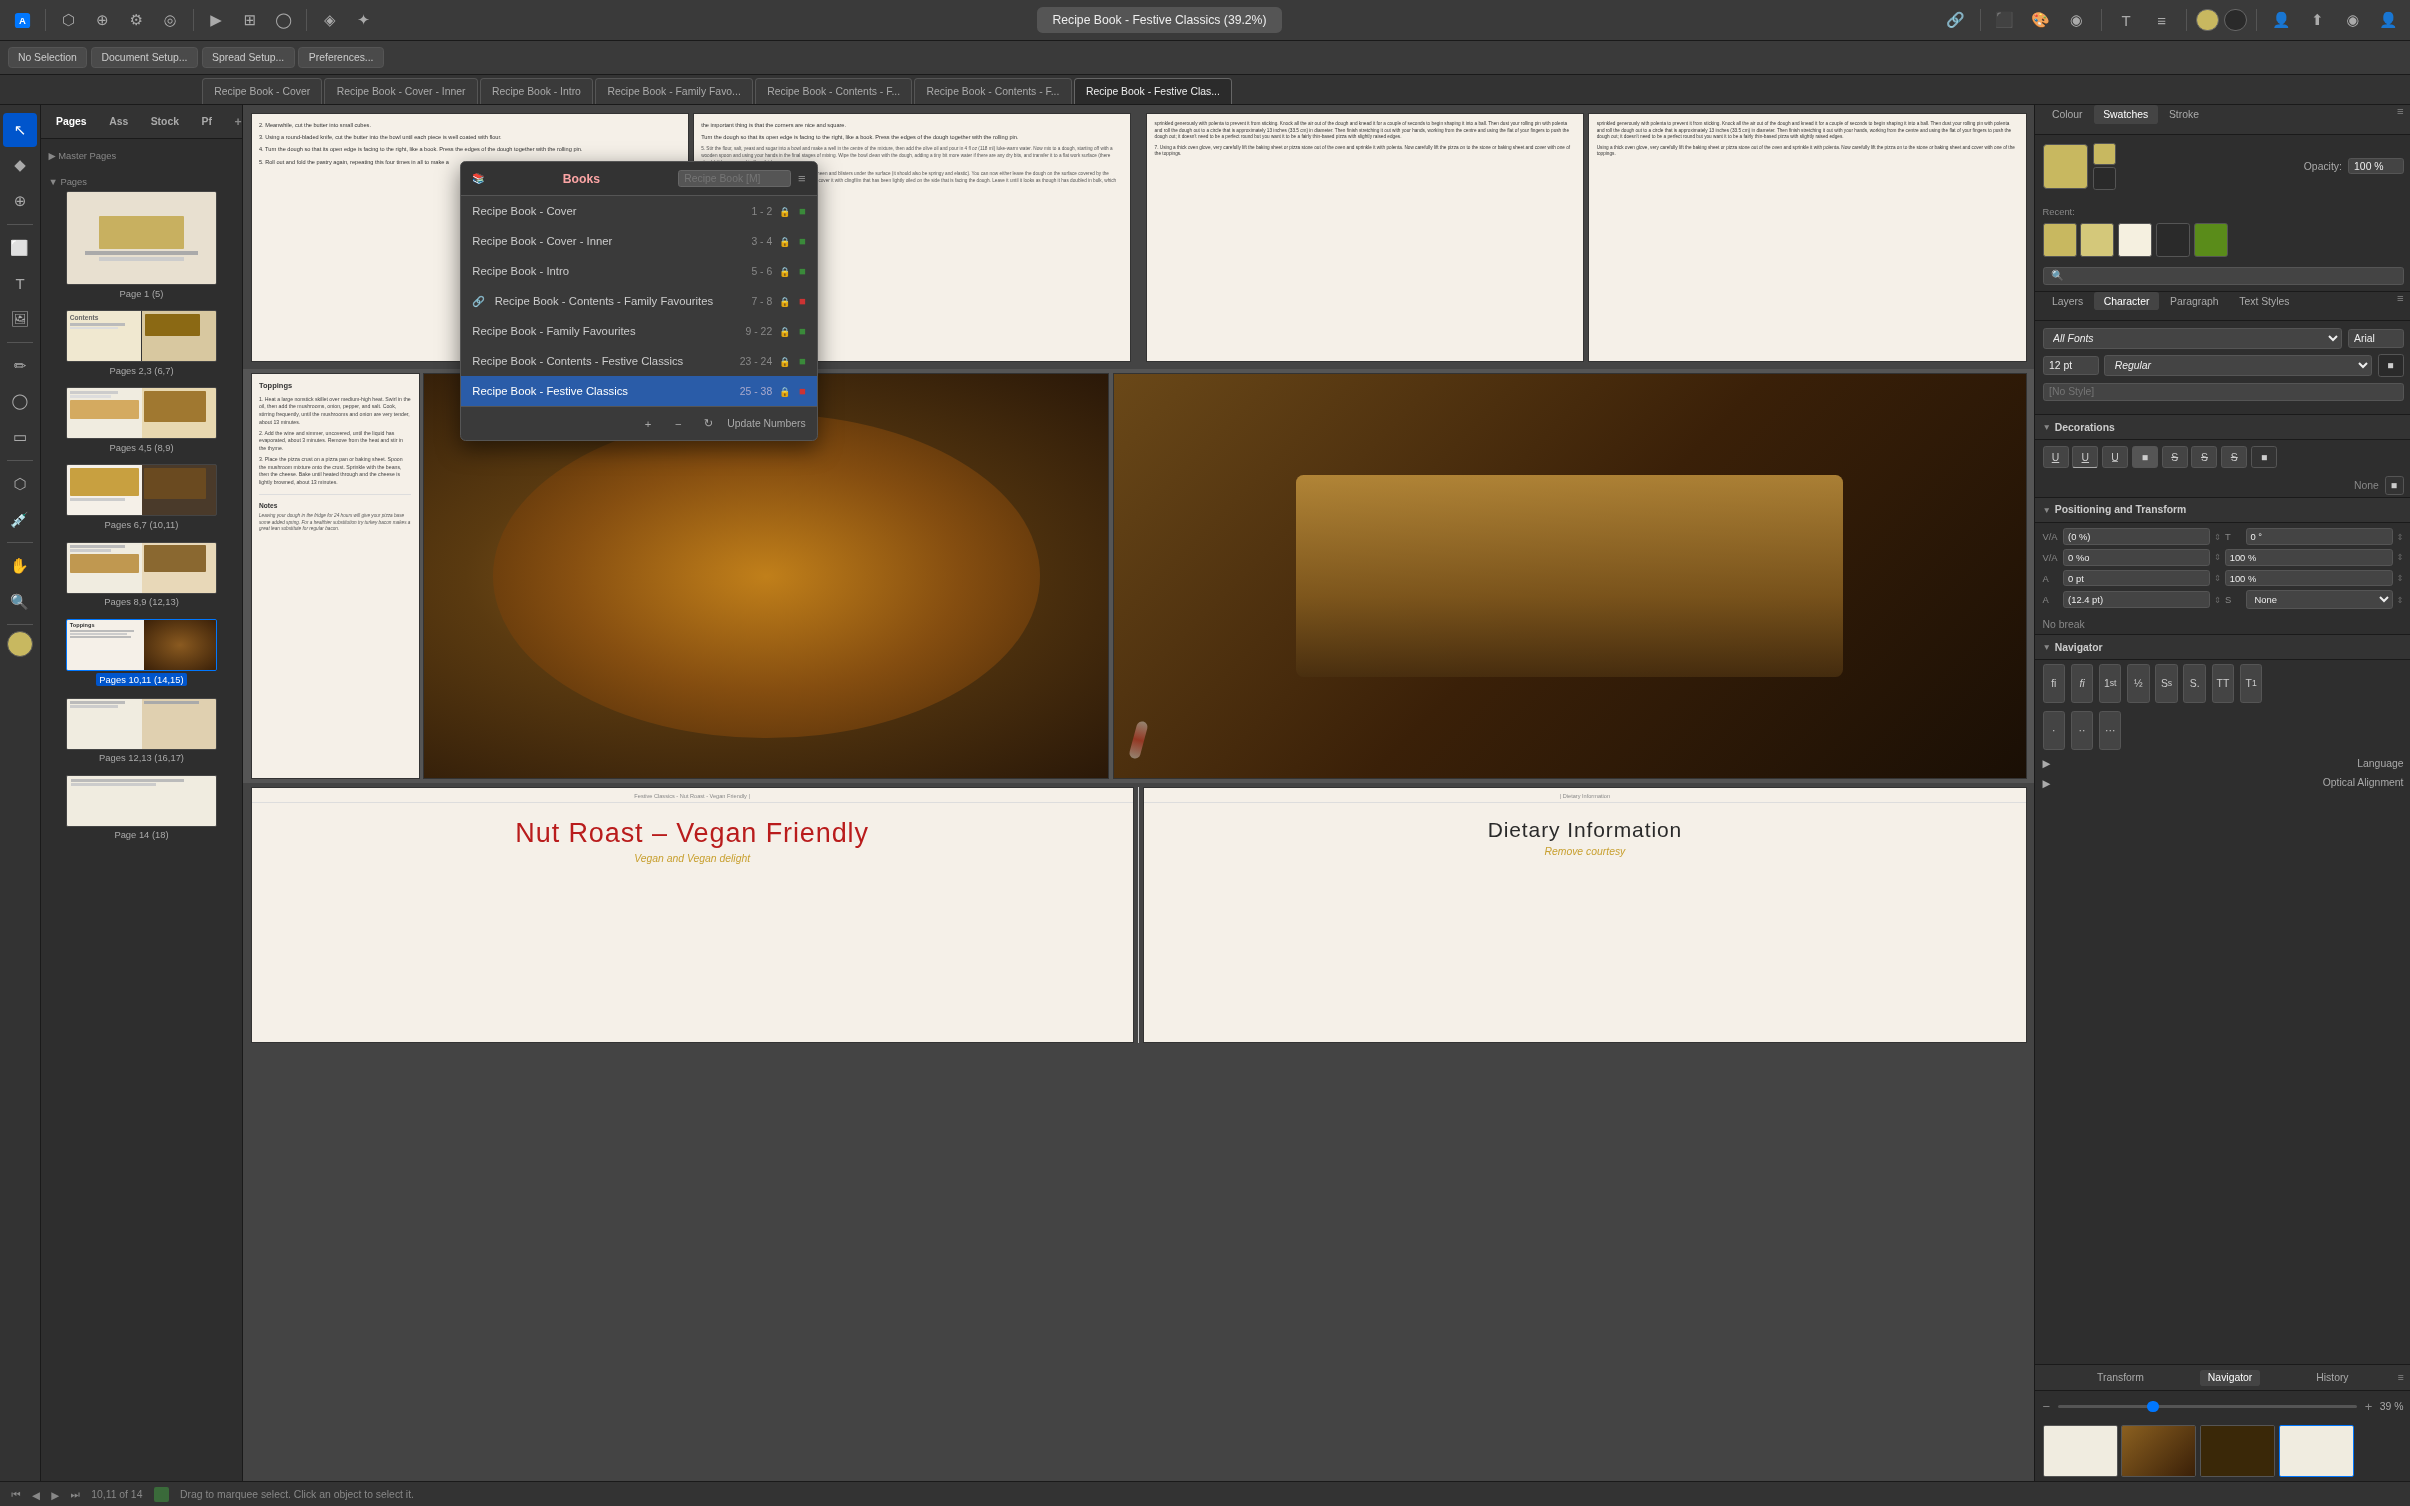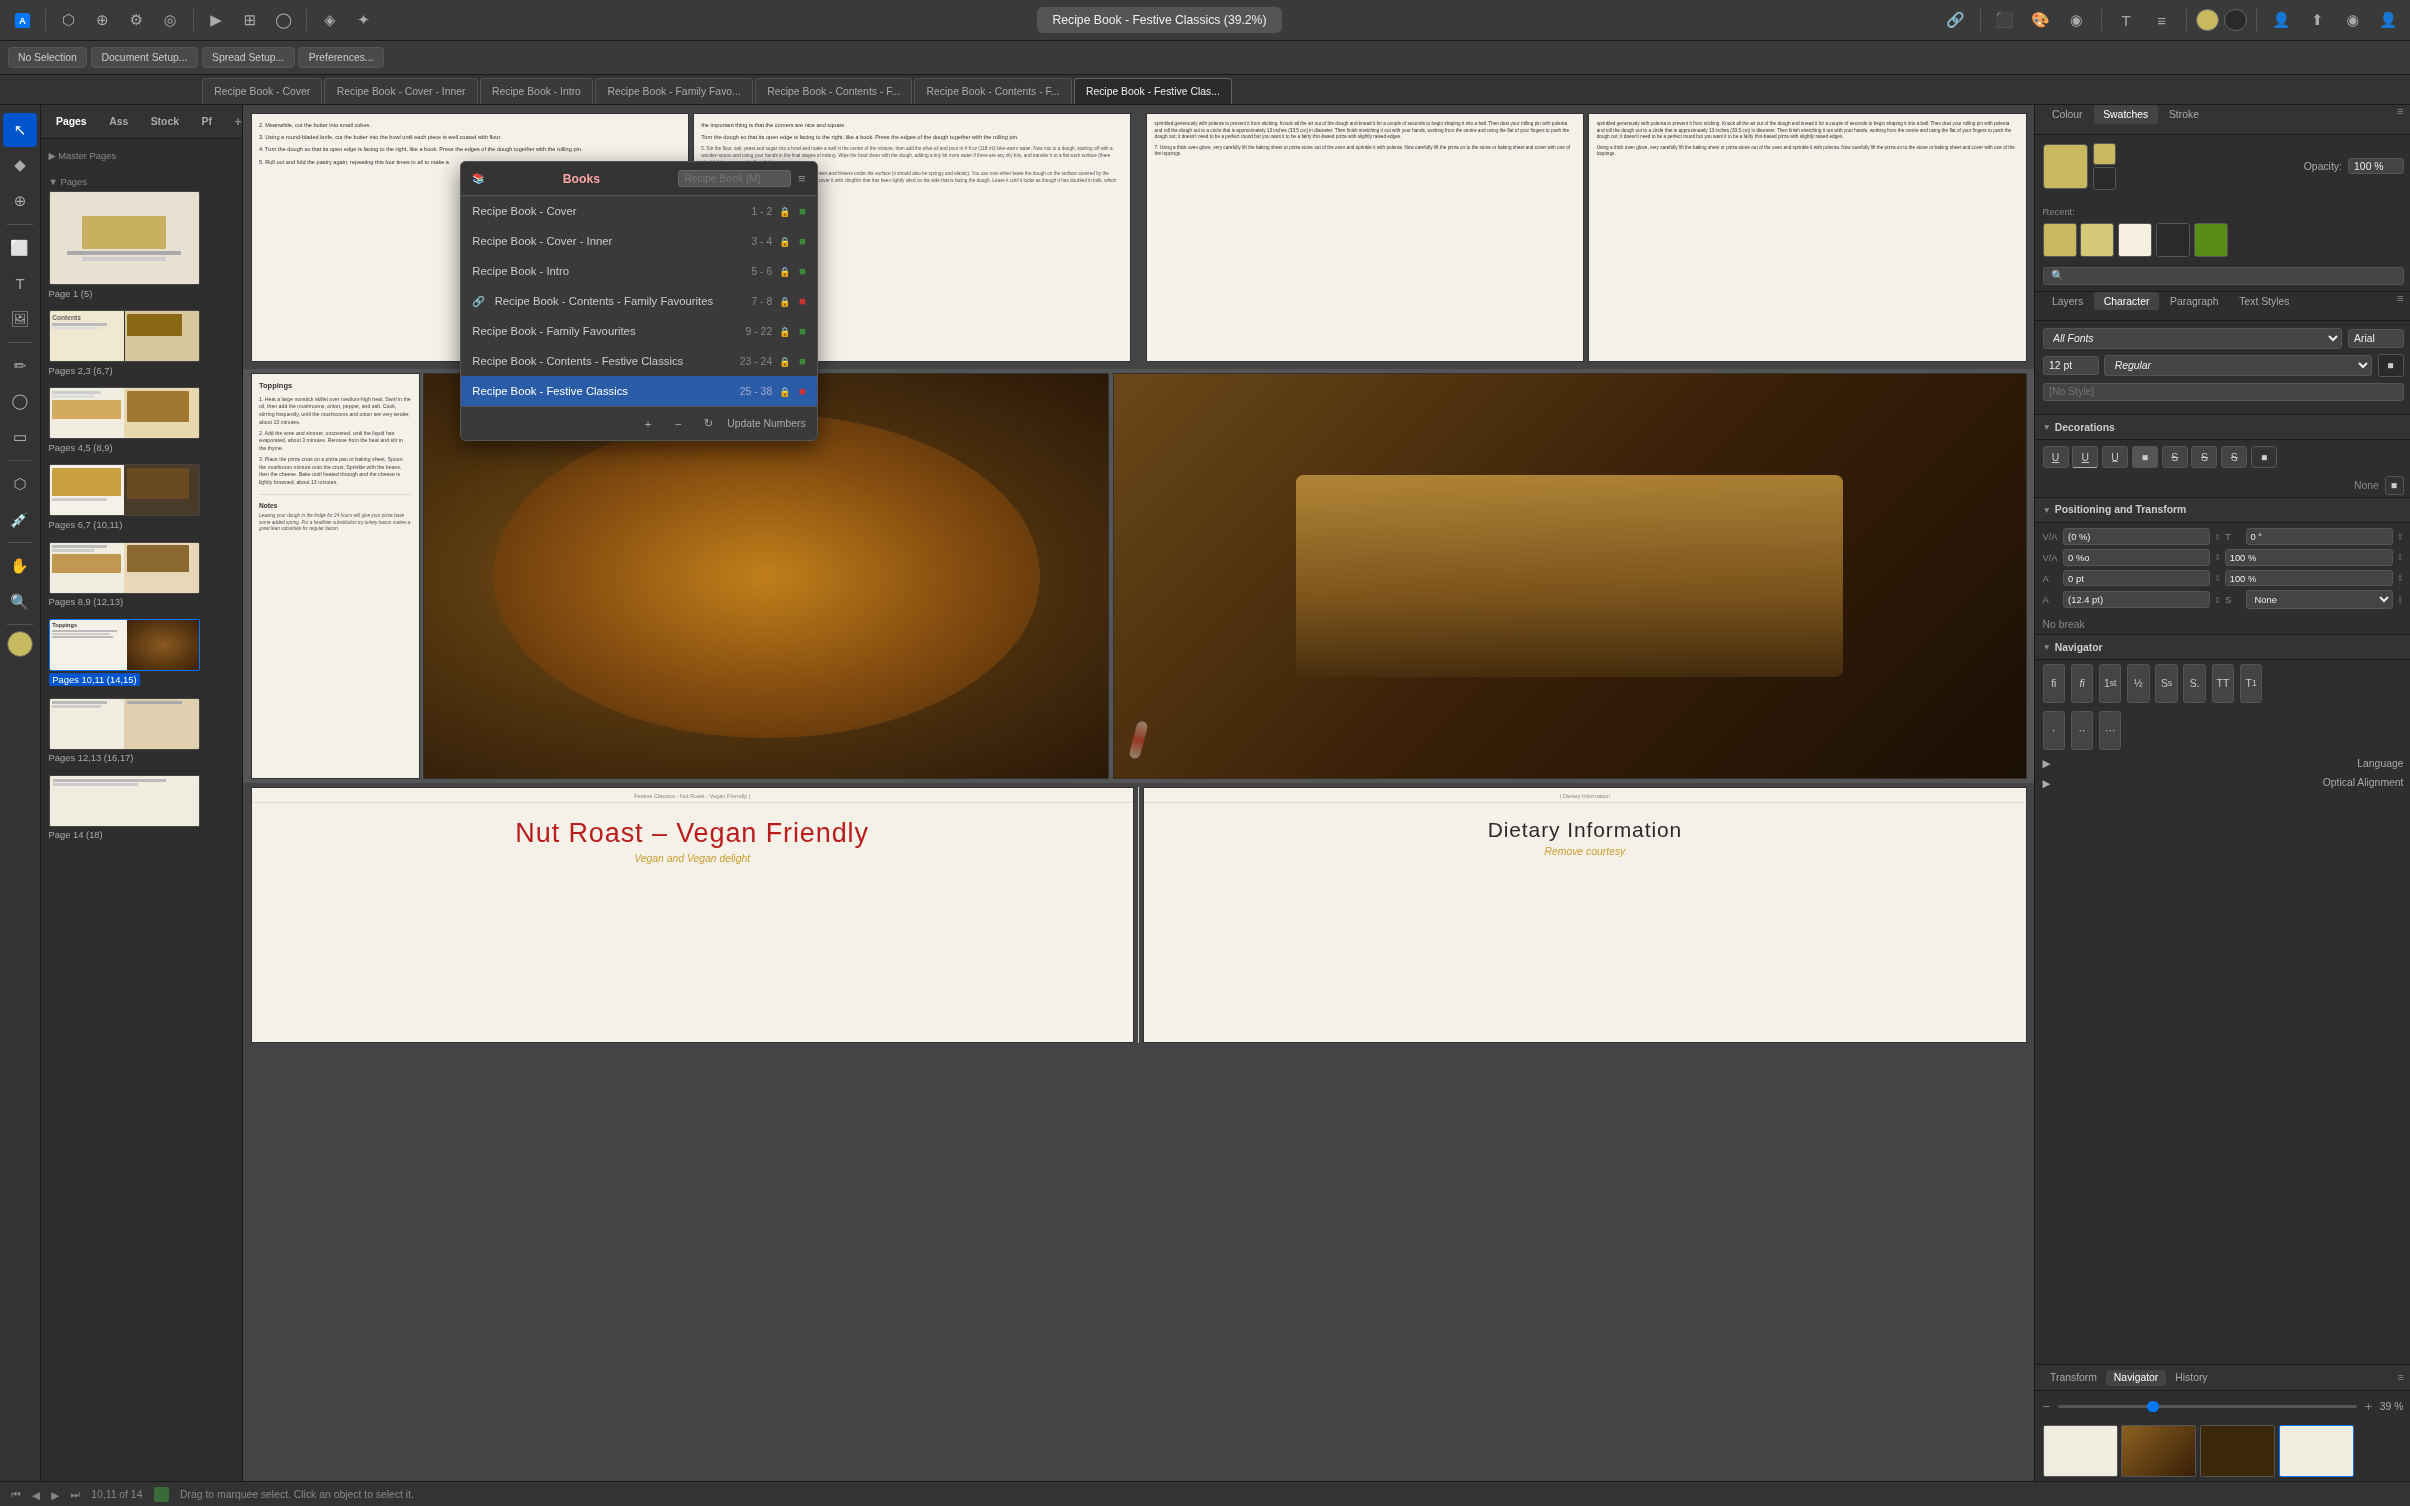--- a/index.html
+++ b/index.html
@@ -164,21 +164,21 @@
     }
     .pages-label {
       font-size: 9.4px;
       color: #888;
       padding: 3.8px 0;
       cursor: pointer;
     }
     .page-thumb-group {
       display: flex;
       flex-direction: column;
-      align-items: flex-start;
+      align-items: center;
       margin-bottom: 11.3px;
     }
     .page-thumb {
       width: 151px;
       height: 94px;
       background: #555;
       border: 1.9px solid #444;
       border-radius: 1.9px;
       overflow: hidden;
       cursor: pointer;
@@ -546,20 +546,21 @@
       align-items: center;
       padding: 0 7.5px;
       gap: 1.9px;
     }
     .bottom-tab {
       padding: 2.8px 7.5px;
       font-size: 10.4px;
       color: #aaa;
       cursor: pointer;
       border-radius: 2.8px;
+      margin-left: 47px;
     }
     .bottom-tab.active { color: #fff; background: #444; }
 
     .navigator-content {
       padding: 7.5px;
       display: flex;
       align-items: center;
       gap: 7.5px;
     }
     .zoom-slider {

